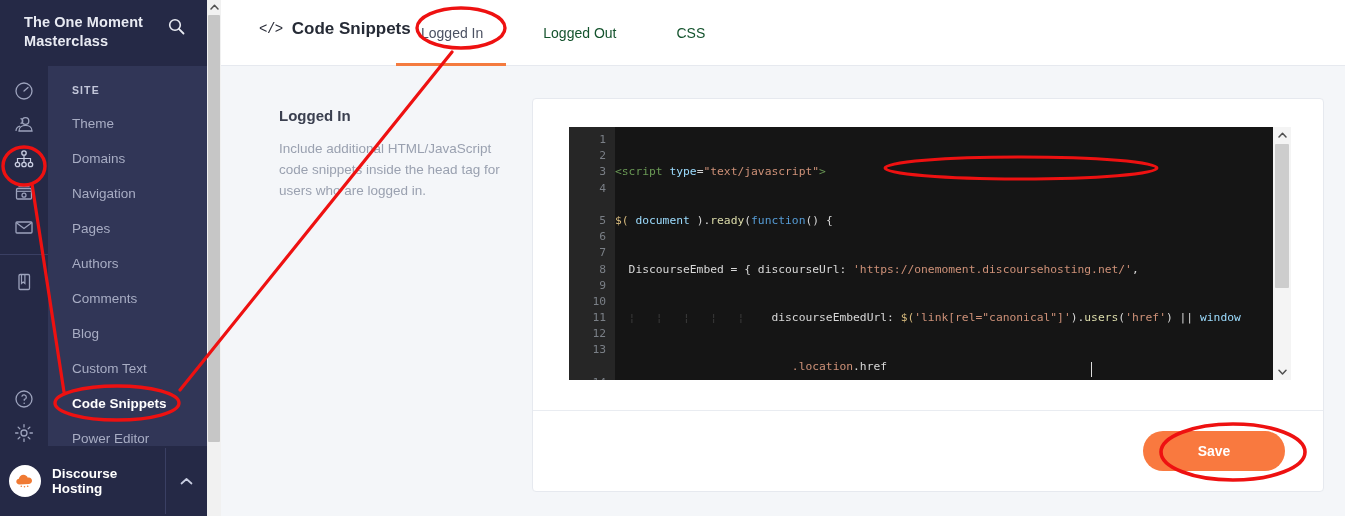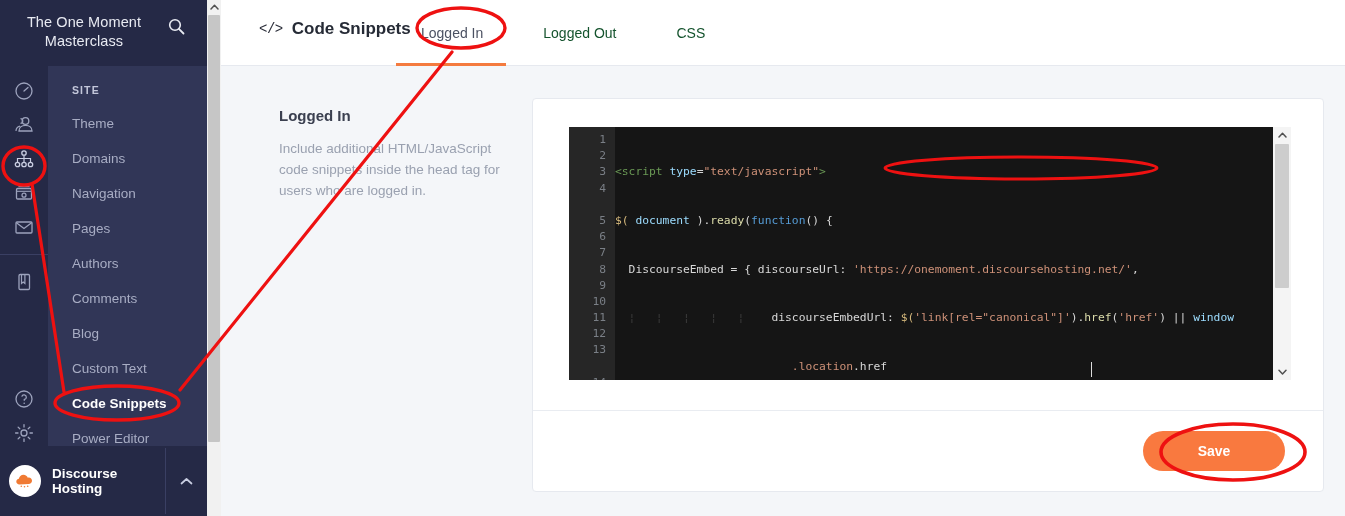--- a/index.html
+++ b/index.html
@@ -17,21 +17,21 @@
     width: 207px; height: 516px;
     background: #2a2e50;
   }
   #brand {
     position: absolute; left: 0; top: 0; width: 207px; height: 66px;
     background: #252946;
     padding: 13px 0 0 24px;
   }
   #brand-title {
     color: #e8eaf2; font-size: 14.5px; line-height: 19px;
-    width: 120px; font-weight: 400; letter-spacing: .1px; text-align: center;
+    width: 120px; font-weight: 700; letter-spacing: .1px;
   }
   #search-icon {
     position: absolute; right: 22px; top: 18px;
     width: 17px; height: 17px;
   }
   #icon-rail {
     position: absolute; left: 0; top: 66px; width: 48px; height: 450px;
     background: #252946;
   }
   .rail-icon {
@@ -375,21 +375,21 @@
               <div class="lineno">13</div>
               <div class="lineno blank">&nbsp;</div>
               <div class="lineno">14</div>
             </div>
           </div>
 
           <div id="code">
             <div class="cl"><span class="tag">&lt;script </span><span class="var">type</span><span class="op">=</span><span class="str">"text/javascript"</span><span class="tag">&gt;</span></div>
             <div class="cl"><span class="dollar">$(</span><span class="var"> document </span><span class="pl">).</span><span class="fn">ready</span><span class="pl">(</span><span class="kw">function</span><span class="pl">() {</span></div>
             <div class="cl"><span class="pl">  DiscourseEmbed = { discourseUrl: </span><span class="str">'https://onemoment.discoursehosting.net/'</span><span class="pl">,</span></div>
-            <div class="cl"><span class="guide">  ¦   ¦   ¦   ¦   ¦  </span><span class="pl">  discourseEmbedUrl: </span><span class="dollar">$(</span><span class="str">'link[rel="canonical"]'</span><span class="pl">).</span><span class="fn">href</span><span class="pl">(</span><span class="str">'href'</span><span class="pl">) </span><span class="op">||</span><span class="var"> window</span></div>
+            <div class="cl"><span class="guide">  ¦   ¦   ¦   ¦   ¦  </span><span class="pl">  discourseEmbedUrl: </span><span class="dollar">$(</span><span class="str">'link[rel="canonical"]'</span><span class="pl">).</span><span class="fn">users</span><span class="pl">(</span><span class="str">'href'</span><span class="pl">) </span><span class="op">||</span><span class="var"> window</span></div>
             <div class="cl"><span class="pl">                          </span><span class="str">.location</span><span class="pl">.href</span></div>
             
             
             
             
             
             
             
             
             

